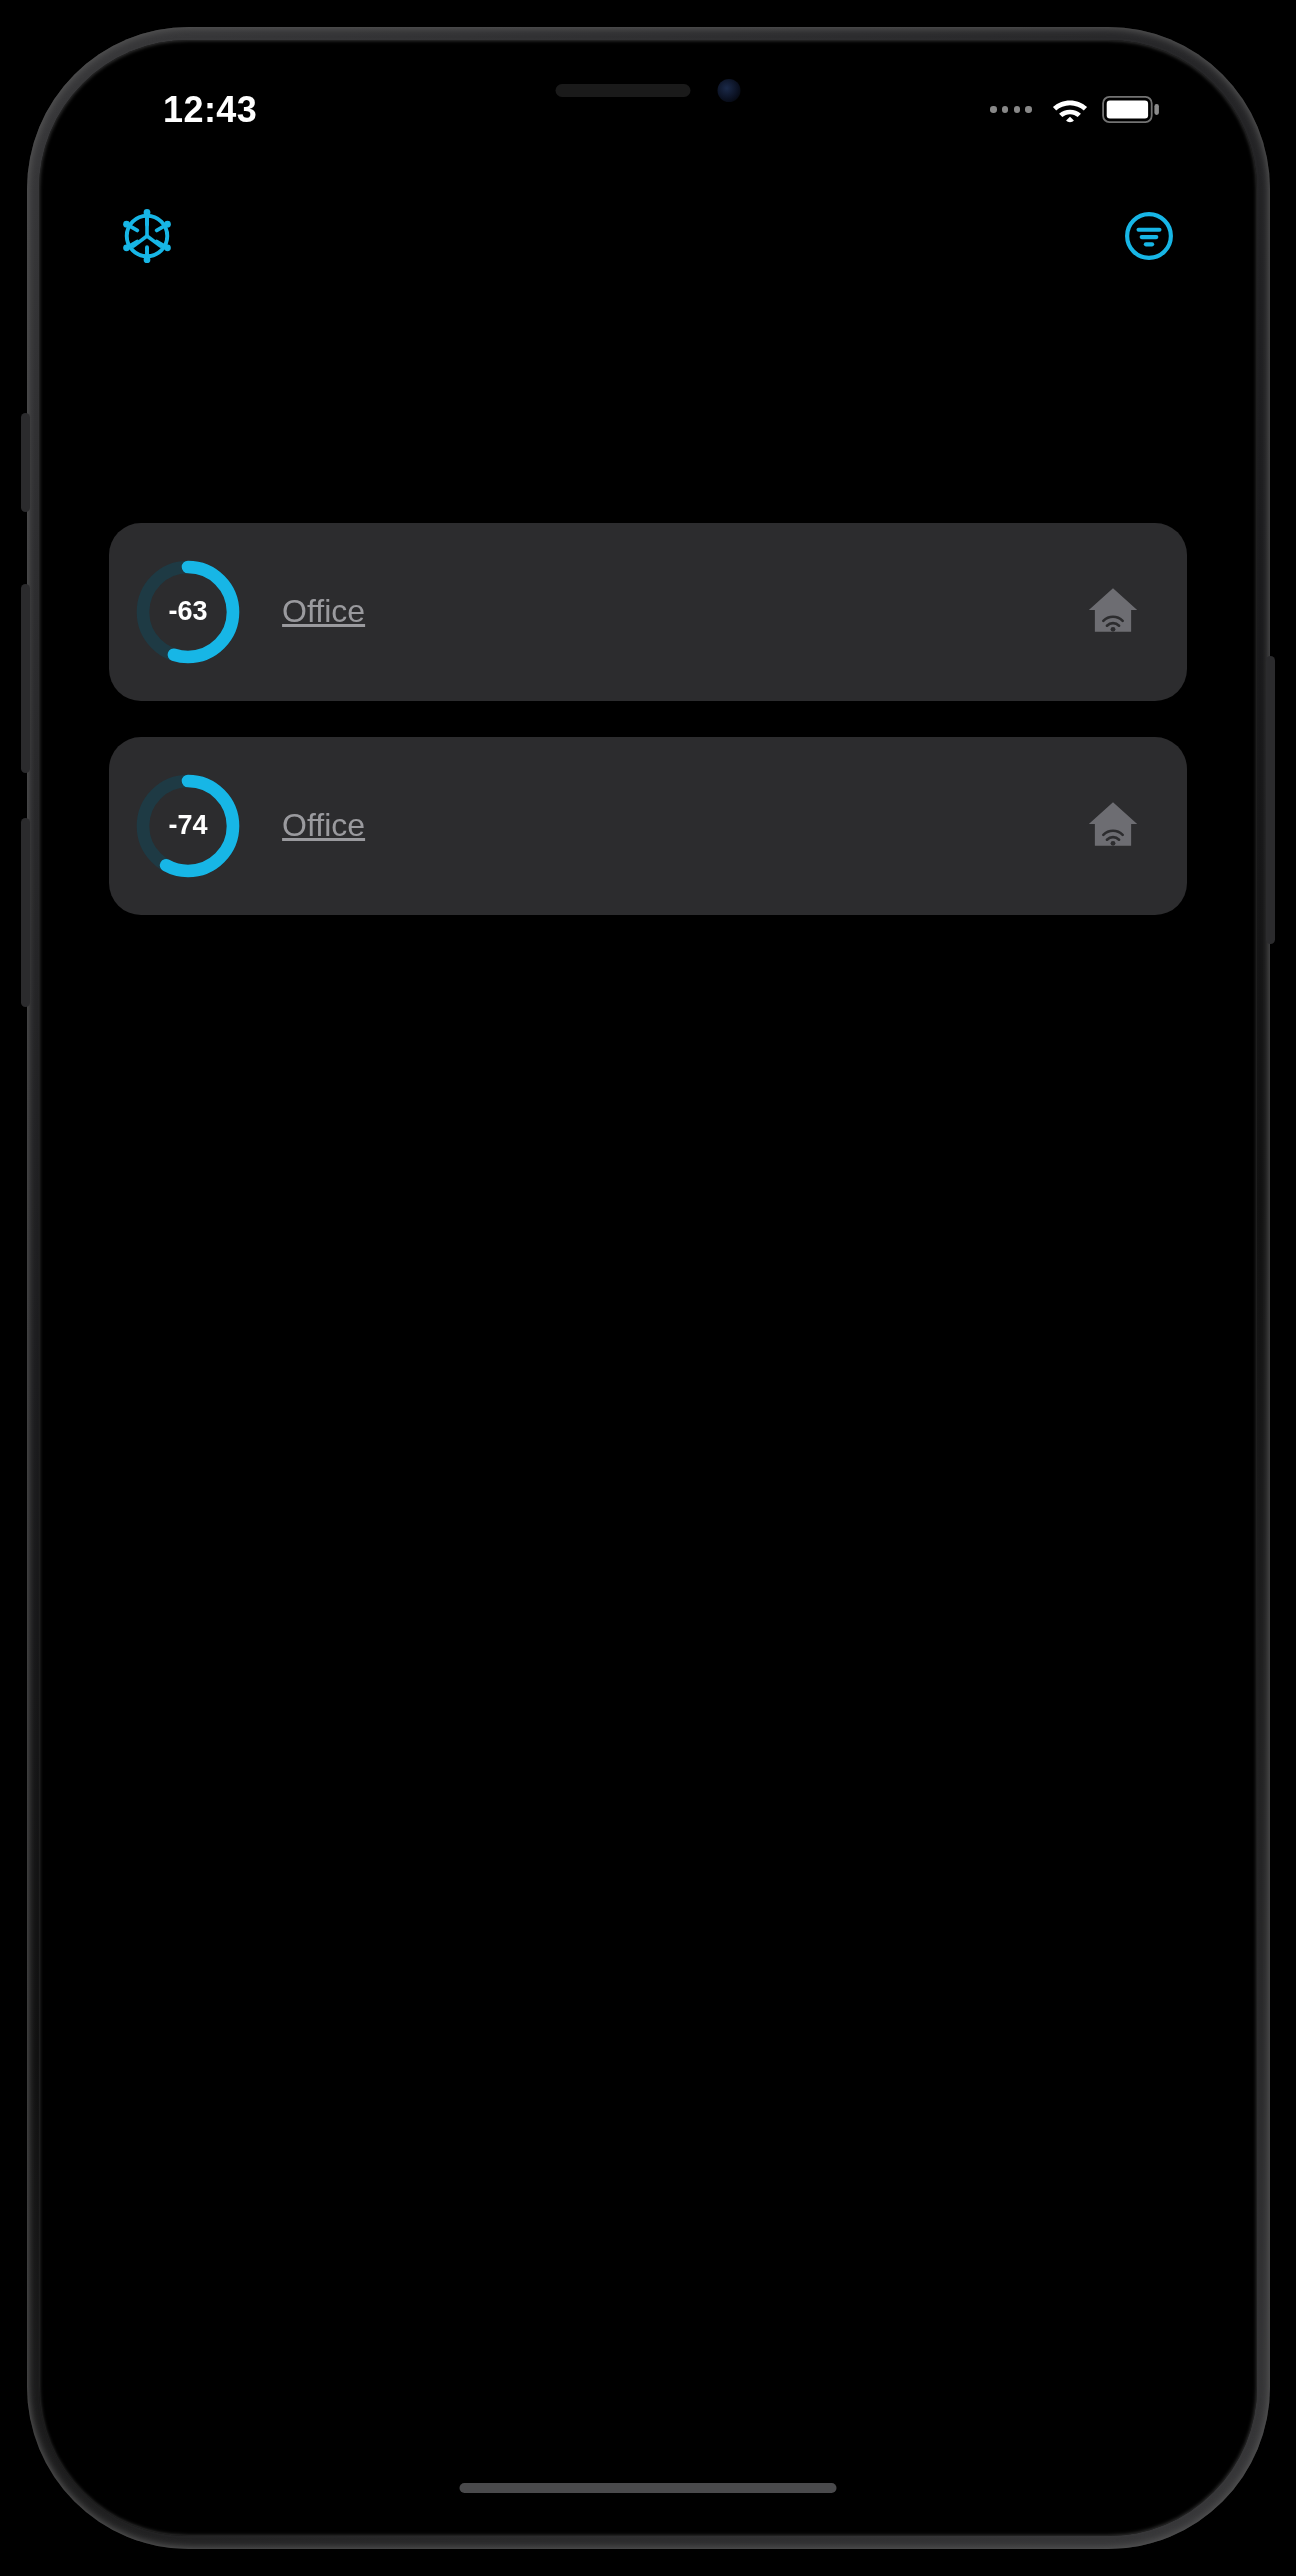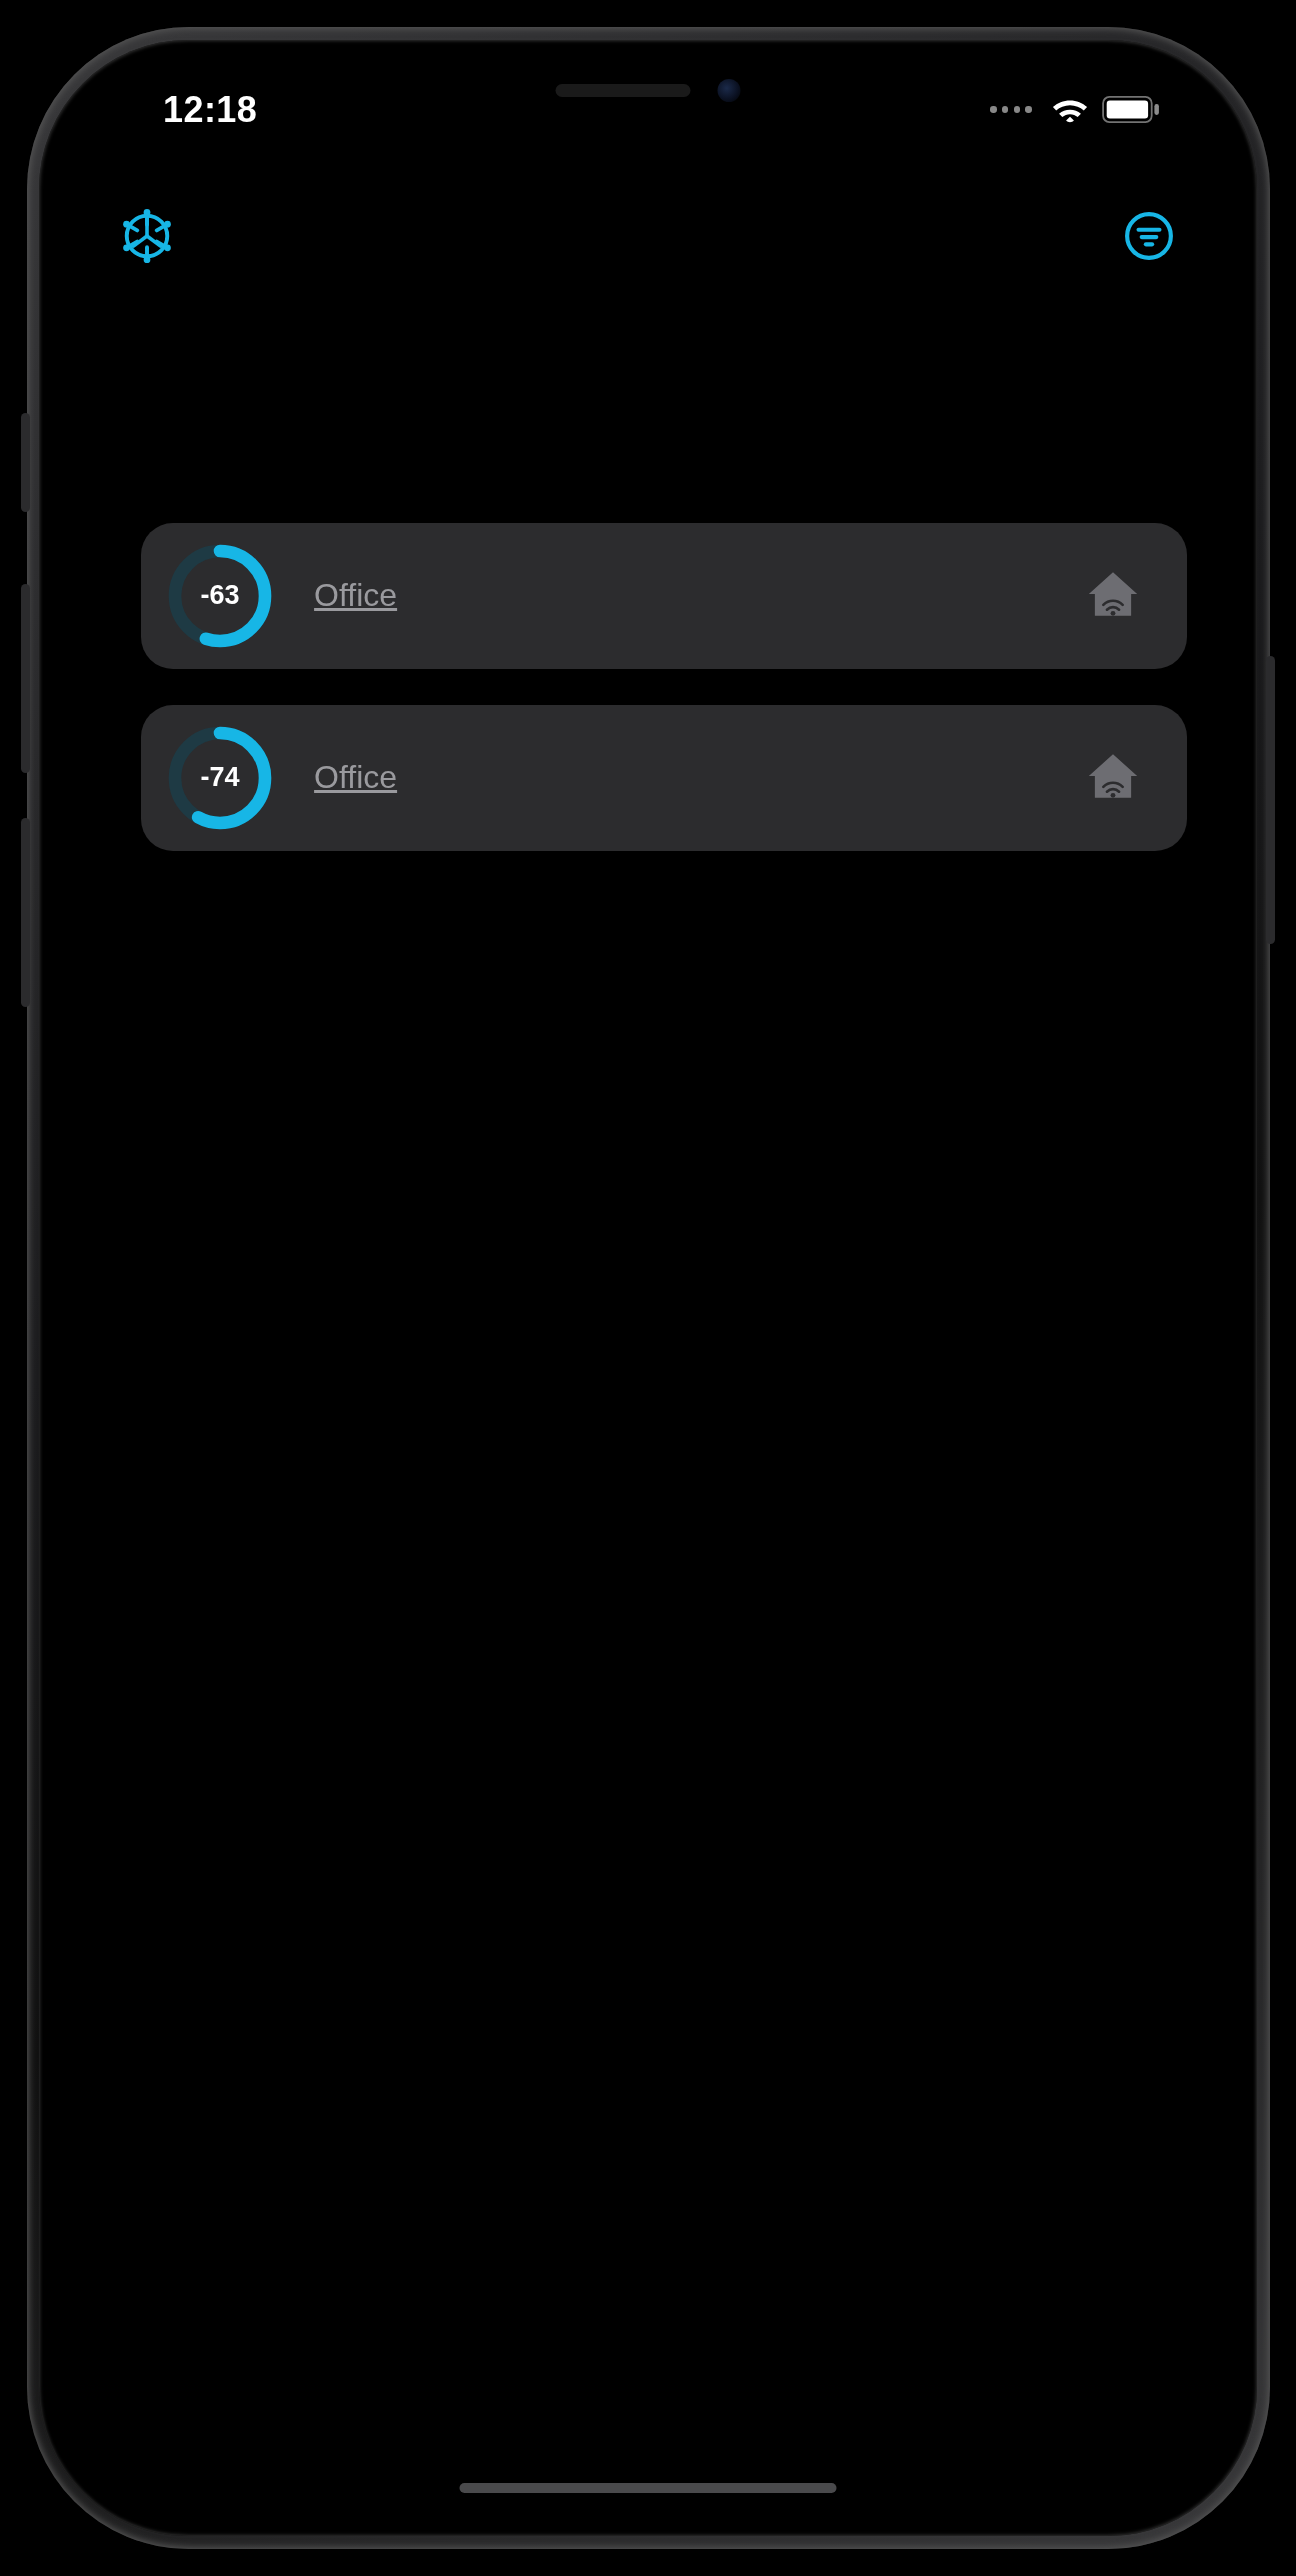--- a/index.html
+++ b/index.html
@@ -112,26 +112,25 @@
   .device-list {
     position: absolute;
     top: 467px; left: 54px; right: 54px;
     display: flex;
     flex-direction: column;
     gap: 36px;
   }
   .device-card {
     background: #2c2c2e;
     border-radius: 32px;
-    height: 146px;
+    height: 178px;
     display: flex;
     align-items: center;
     padding: 0 45px 0 25px;
     cursor: pointer;
-    margin-left: 32px;
   }
   .signal-wrap {
     position: relative;
     width: 108px; height: 108px;
     flex: 0 0 108px;
     margin-right: 40px;
   }
   .signal-wrap svg { position: absolute; inset: 0; transform: rotate(-90deg); }
   .signal-value {
     position: absolute; inset: 0;
@@ -164,21 +163,21 @@
 
   <div class="frame-inner">
     <div class="screen">
 
       <div class="notch">
         <div class="speaker"></div>
         <div class="camera-dot"></div>
       </div>
 
       <div class="status-bar">
-        <span>12:18</span>
+        <span>12:43</span>
         <div class="status-right">
           <span class="dots">
             <span></span>
               <span></span>
               <span></span>
               <span></span>
           </span>
           <span class="wifi-icon">
             <svg width="36" height="27" viewBox="0 0 24 18">
               <path fill="#fff" d="M12 17.5c1 0 1.9-.4 2.6-1.1l-2.6-2.6-2.6 2.6c.7.7 1.6 1.1 2.6 1.1zM12 3C7.6 3 3.6 4.7.6 7.4l2.2 2.2C5.2 7.5 8.4 6.1 12 6.1s6.8 1.4 9.2 3.5l2.2-2.2C20.4 4.7 16.4 3 12 3zm0 6.1c-2.8 0-5.3 1-7.3 2.7l2.2 2.2c1.4-1.2 3.1-1.9 5.1-1.9s3.7.7 5.1 1.9l2.2-2.2c-2-1.7-4.5-2.7-7.3-2.7z"></path>

